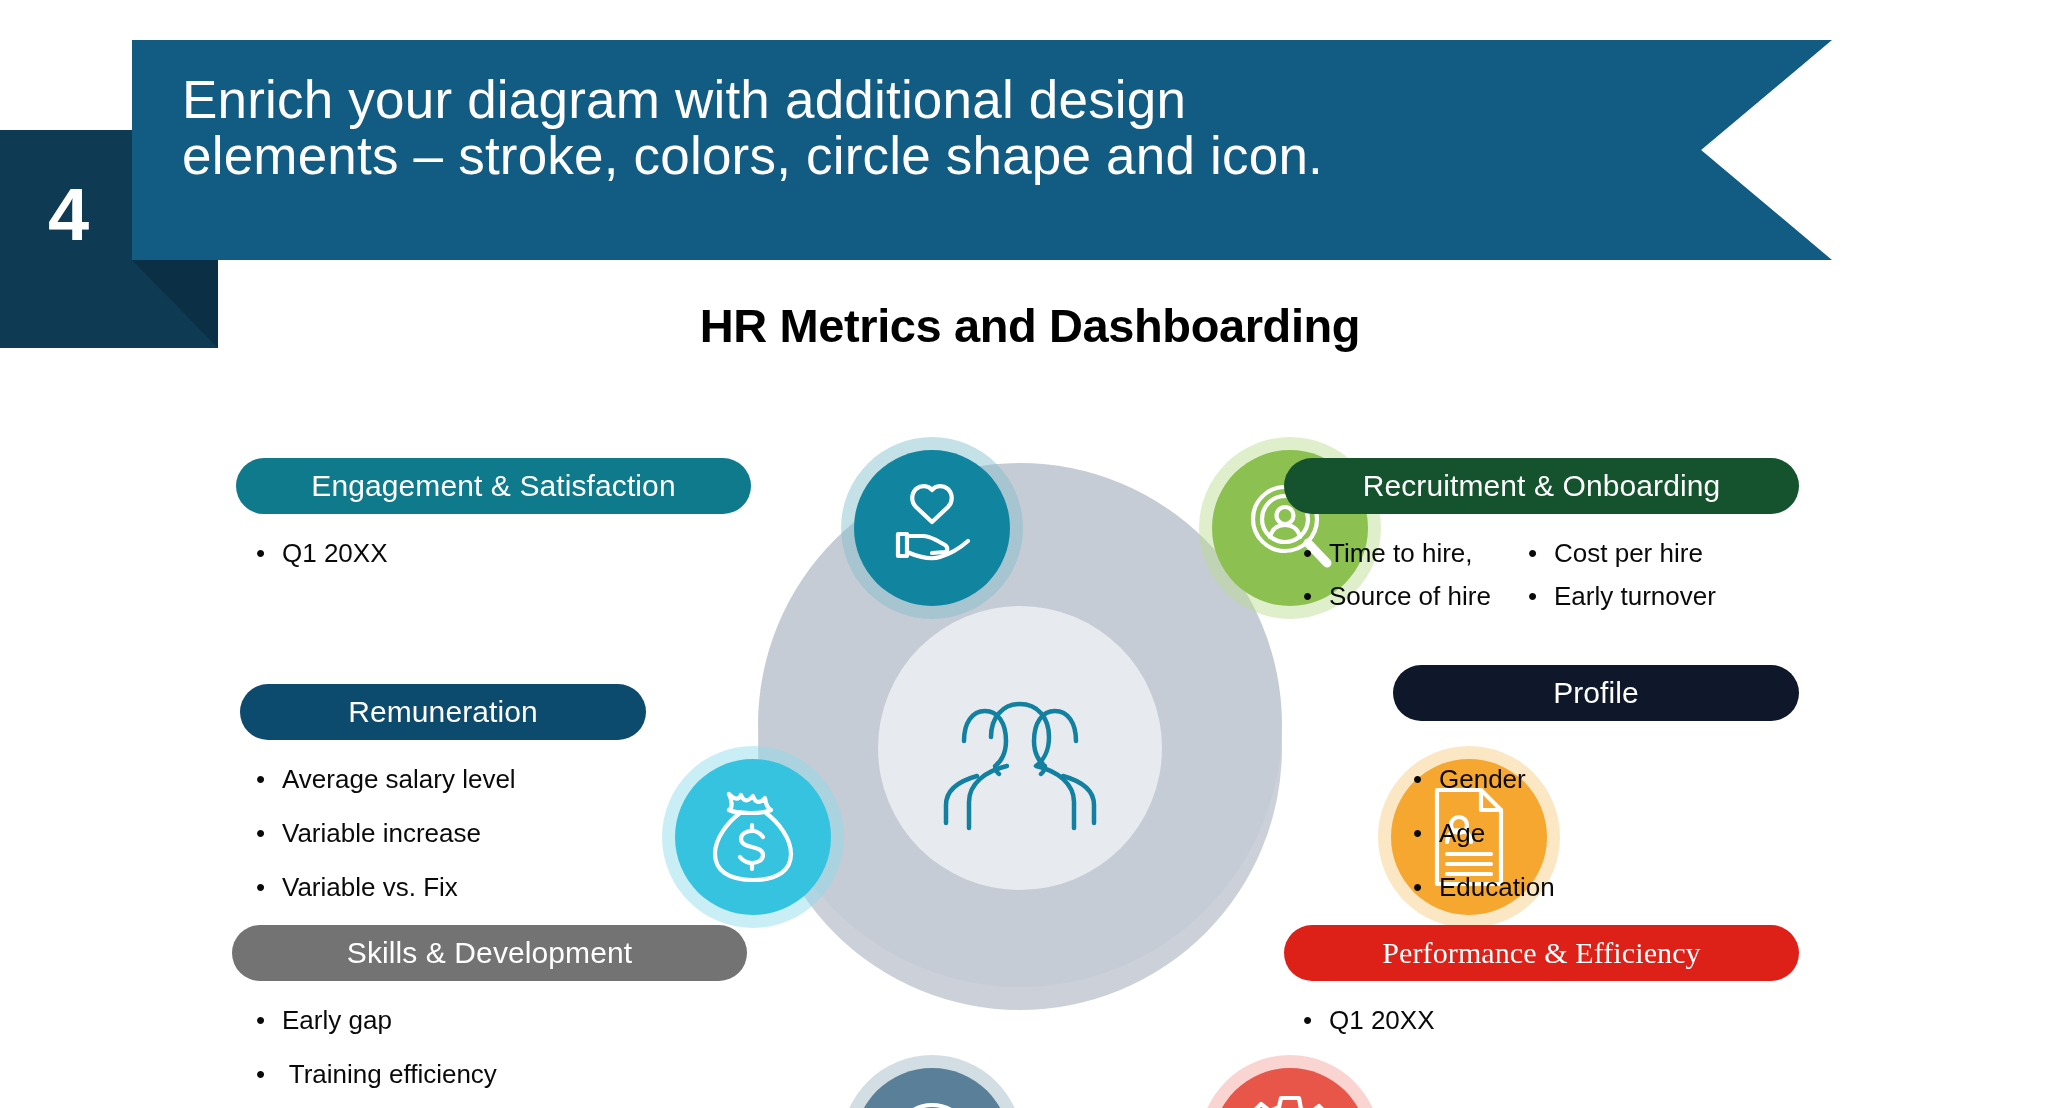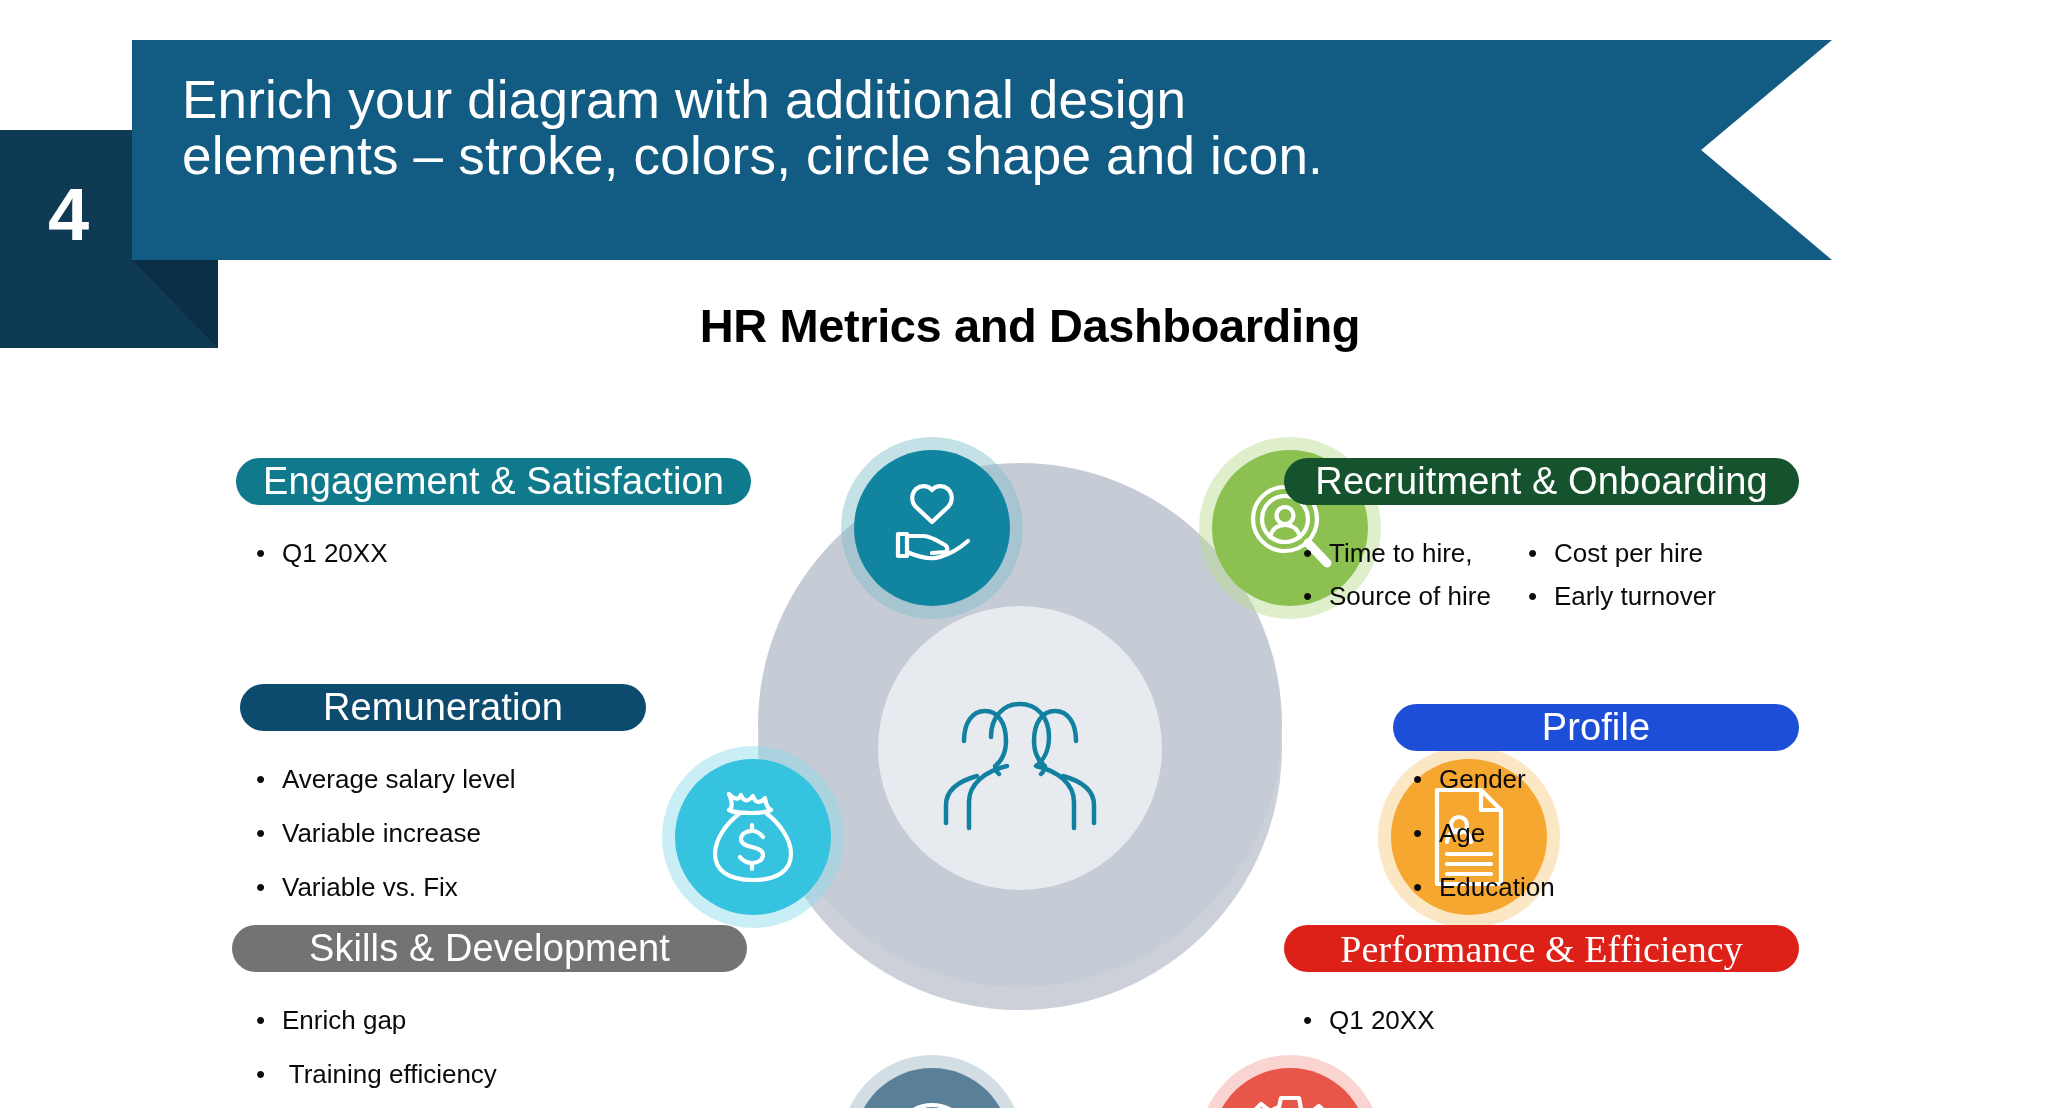--- a/index.html
+++ b/index.html
@@ -133,24 +133,24 @@
   #node-engagement  { left: 161px; top:  17px; }
   #node-recruitment { left: 519px; top:  17px; }
   #node-profile     { left: 698px; top: 326px; }
   #node-performance { left: 519px; top: 635px; }
   #node-skills      { left: 161px; top: 635px; }
   #node-remuneration{ left: -18px; top: 326px; }
 
   
   .pill {
     position: absolute;
-    height: 47px;
+    height: 56px;
     border-radius: 28px;
     color: #ffffff;
-    font-size: 38px;
+    font-size: 30px;
     display: flex;
     align-items: center;
     justify-content: center;
     letter-spacing: 0.1px;
   }
   .bullets {
     position: absolute;
     font-size: 26px;
     color: #0a0a0a;
   }
@@ -188,21 +188,21 @@
   #pill-engagement   { left: 236px; top: 458px; width: 515px; background: #0e7a8c; }
   #bul-engagement    { left: 256px; top: 538px; }
   #pill-remuneration { left: 240px; top: 684px; width: 406px; background: #0c4a6e; }
   #bul-remuneration  { left: 256px; top: 764px; }
   #pill-skills       { left: 232px; top: 925px; width: 515px; background: #737373; }
   #bul-skills        { left: 256px; top: 1005px; }
 
   
   #pill-recruitment  { left: 1284px; top: 458px; width: 515px; background: #14532d; }
   #bul-recruitment   { left: 1303px; top: 538px; }
-  #pill-profile      { left: 1393px; top: 704px; width: 406px; background: #1d4ed8; }
+  #pill-profile      { left: 1393px; top: 665px; width: 406px; background: #0f172a; }
   #bul-profile       { left: 1413px; top: 764px; }
   #pill-performance  { left: 1284px; top: 925px; width: 515px; background: #dd2118; font-family: Liberation Serif, serif; }
   #bul-performance   { left: 1303px; top: 1005px; }
 </style>
 </head>
 <body>
 
 <div id="slide-number-block"></div>
 <div id="slide-number-shadow"></div>
 <div id="header-banner"></div>
@@ -324,21 +324,21 @@
 
 <div class="pill" id="pill-remuneration">Remuneration</div>
 <div class="bullets" id="bul-remuneration">
   <div class="row"><span class="dot">•</span><span>Average salary level</span></div>
   <div class="row"><span class="dot">•</span><span>Variable increase</span></div>
   <div class="row"><span class="dot">•</span><span>Variable vs. Fix</span></div>
 </div>
 
 <div class="pill" id="pill-skills">Skills &amp; Development</div>
 <div class="bullets" id="bul-skills">
-  <div class="row"><span class="dot">•</span><span>Enrich gap</span></div>
+  <div class="row"><span class="dot">•</span><span>Early gap</span></div>
   <div class="row"><span class="dot">•</span><span> Training efficiency</span></div>
 </div>
 
 <div class="pill" id="pill-recruitment">Recruitment &amp; Onboarding</div>
 <div class="bullets-2col" id="bul-recruitment">
   <div class="cell"><span class="dot">•</span><span>Time to hire,</span></div>
   <div class="cell"><span class="dot">•</span><span>Cost per hire</span></div>
   <div class="cell"><span class="dot">•</span><span>Source of hire</span></div>
   <div class="cell"><span class="dot">•</span><span>Early turnover</span></div>
 </div>

